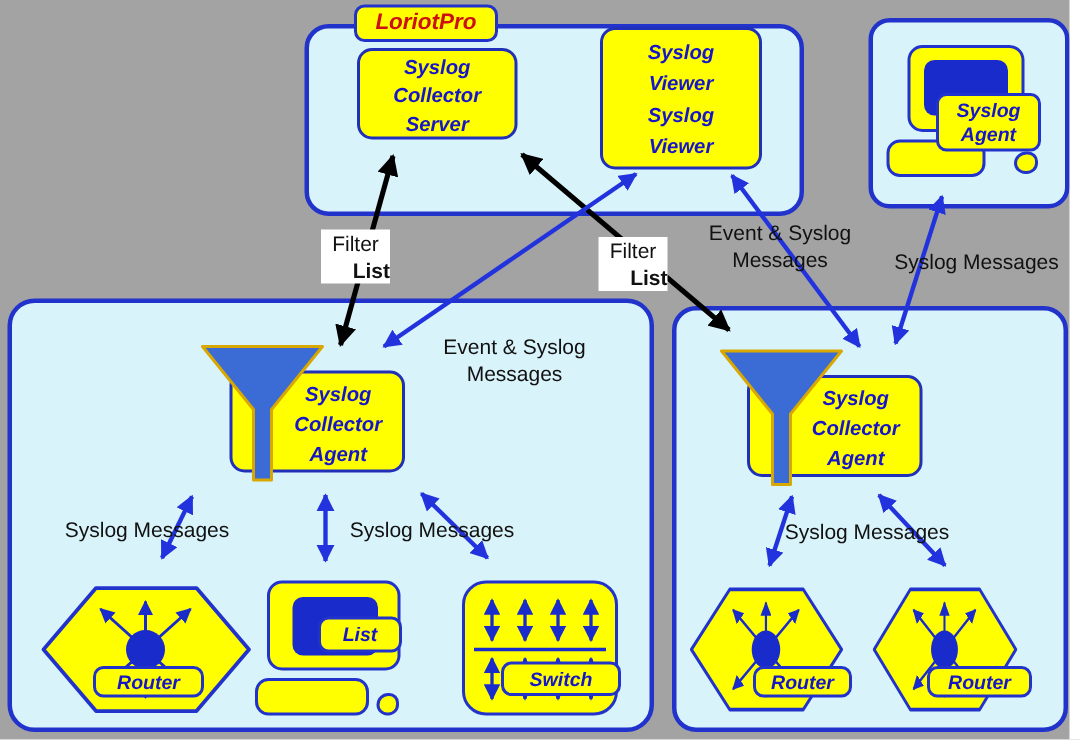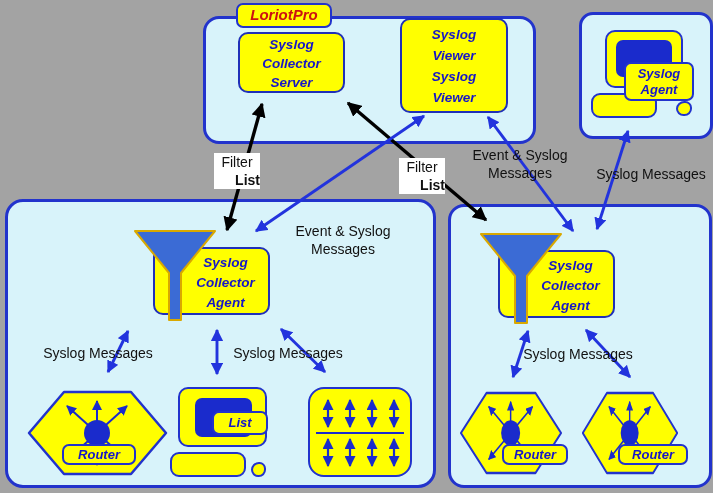--- a/index.html
+++ b/index.html
@@ -174,20 +174,23 @@
       <line x1="20" y1="40" x2="20" y2="13" marker-start="url(#ai)" marker-end="url(#ai)"></line>
       <line x1="42" y1="40" x2="42" y2="13" marker-start="url(#ai)" marker-end="url(#ai)"></line>
       <line x1="64" y1="40" x2="64" y2="13" marker-start="url(#ai)" marker-end="url(#ai)"></line>
       <line x1="86" y1="40" x2="86" y2="13" marker-start="url(#ai)" marker-end="url(#ai)"></line>
       <line x1="20" y1="52" x2="20" y2="79" marker-start="url(#ai)" marker-end="url(#ai)"></line>
       <line x1="42" y1="52" x2="42" y2="79" marker-start="url(#ai)" marker-end="url(#ai)"></line>
       <line x1="64" y1="52" x2="64" y2="79" marker-start="url(#ai)" marker-end="url(#ai)"></line>
       <line x1="86" y1="52" x2="86" y2="79" marker-start="url(#ai)" marker-end="url(#ai)"></line>
     </g>
   </svg>
+  <div class="abs tagbox" style="left:334px;top:441px;width:80px;height:23px;">
+    <div>Switch</div>
+  </div>
 
   <svg class="icon" style="left:458px;top:390px;" width="106" height="86" viewBox="0 0 145 88" preserveAspectRatio="none">
     <polygon points="4,44 39,3 106,3 141,44 106,85 39,85" fill="#ffff00" stroke="#2233cc" stroke-width="2.5" stroke-linejoin="round"></polygon>
     <g stroke="#1a2bcc" stroke-width="2">
       <line x1="72" y1="44" x2="72" y2="12" marker-end="url(#ai)"></line>
       <line x1="72" y1="44" x2="72" y2="76" marker-end="url(#ai)"></line>
       <line x1="72" y1="44" x2="42" y2="17" marker-end="url(#ai)"></line>
       <line x1="72" y1="44" x2="102" y2="17" marker-end="url(#ai)"></line>
       <line x1="72" y1="44" x2="42" y2="71" marker-end="url(#ai)"></line>
       <line x1="72" y1="44" x2="102" y2="71" marker-end="url(#ai)"></line>

